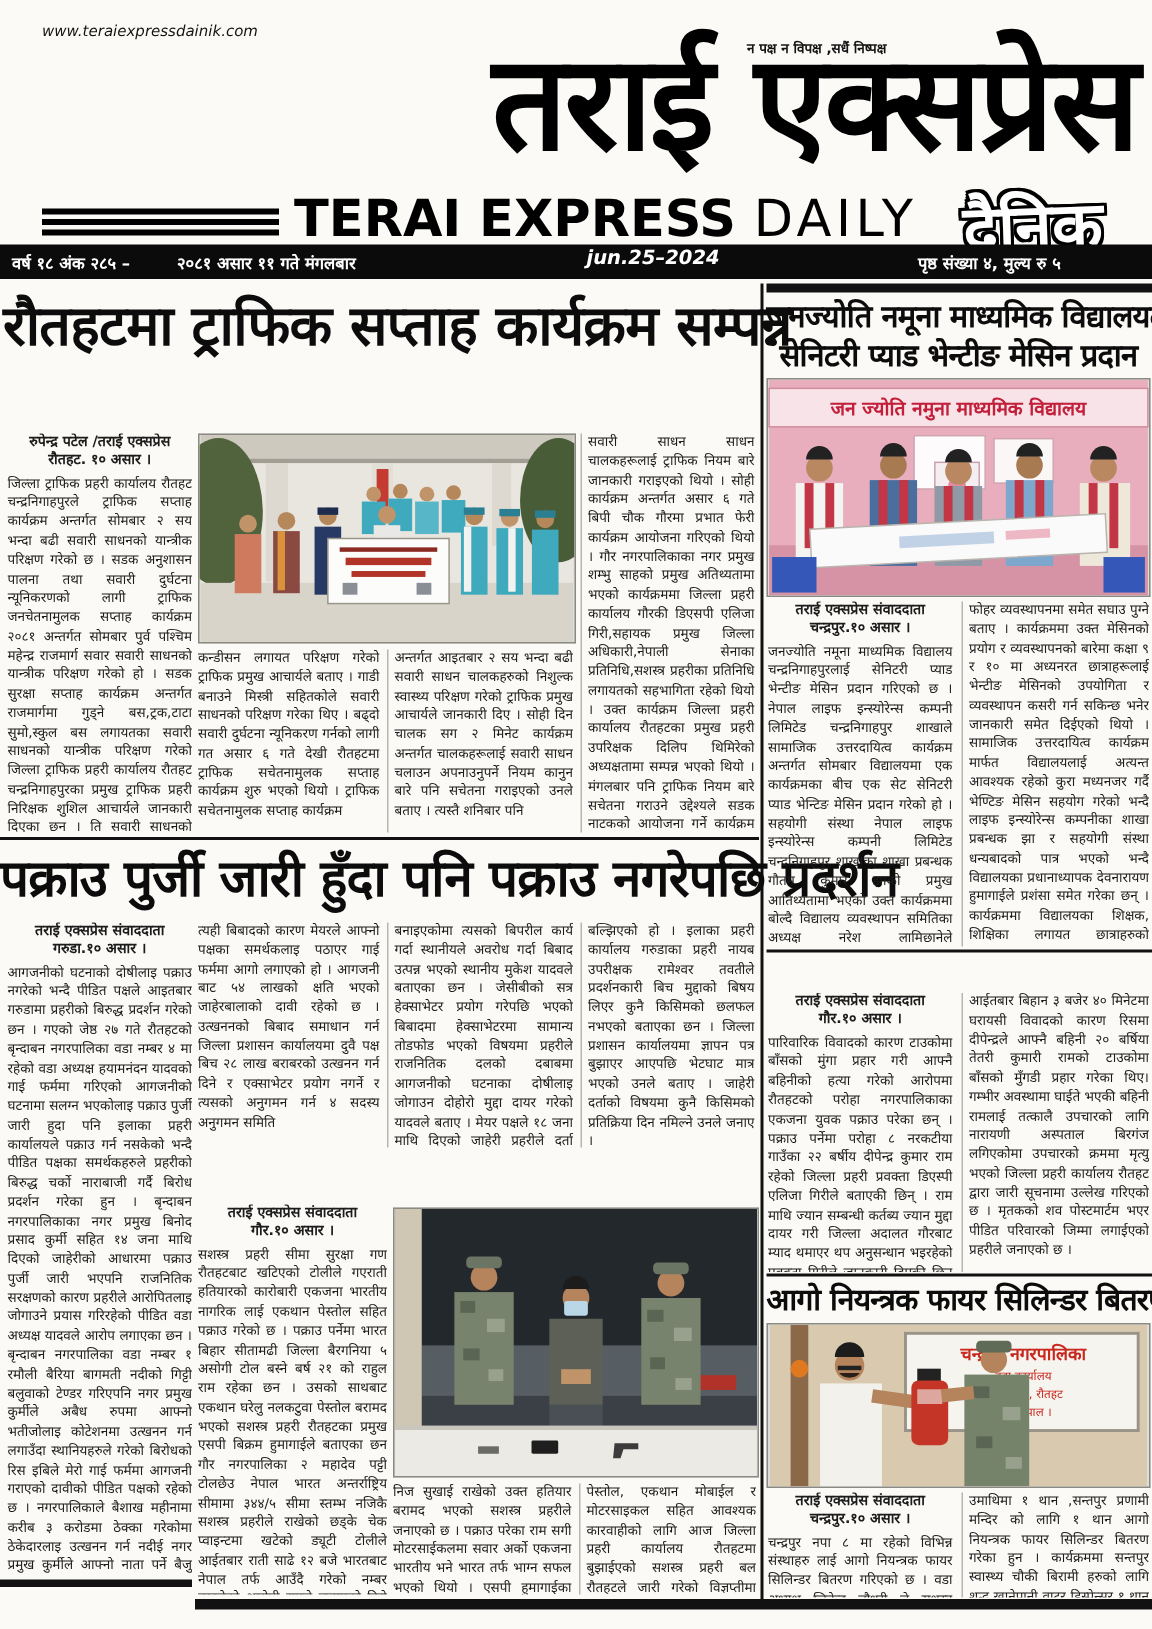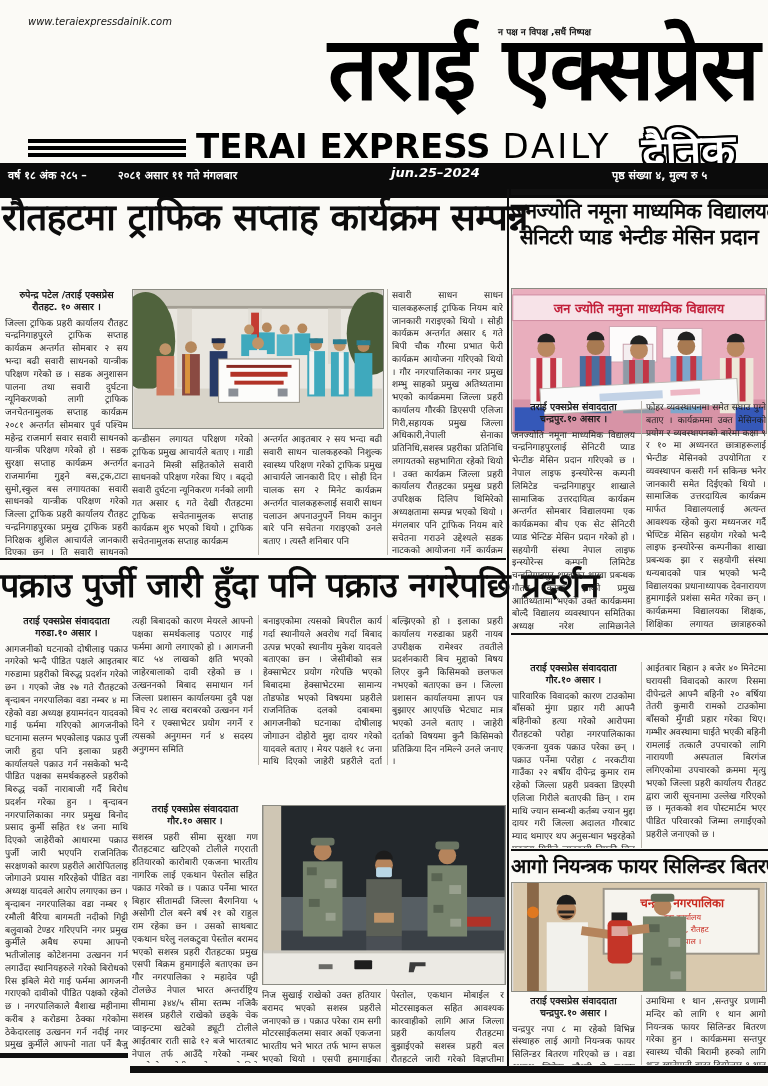--- a/index.html
+++ b/index.html
@@ -15,21 +15,21 @@
   .photo{position:absolute;overflow:hidden;border:1px solid #8a8a82;background:#ddd;}
   .photo svg{display:block;width:100%;height:100%;}
   .masthead-np{position:absolute;left:18px;top:16px;width:740px;text-align:right;
                font-size:88px;font-weight:bold;line-height:1.2;letter-spacing:-2px;color:#000;}
   .masthead-en{position:absolute;left:196px;top:126px;font-size:34px;font-weight:bold;color:#000;letter-spacing:0px;white-space:nowrap;}
   .masthead-en .daily{font-weight:normal;letter-spacing:3px;}
   .dainik{position:absolute;left:616px;top:120px;width:145px;text-align:center;font-size:44px;font-weight:bold;
           color:#fff;transform:rotate(-2deg);
           text-shadow:-2px -2px 0 #000,2px -2px 0 #000,-2px 2px 0 #000,2px 2px 0 #000,0 -2px 0 #000,0 2px 0 #000,-2px 0 0 #000,2px 0 0 #000;}
   .mast-lines div{height:4px;background:#000;margin-bottom:3px;}
-  .datebar{position:absolute;left:0;top:163px;width:768px;height:35px;background:#0b0b0b;color:#fff;}
+  .datebar{position:absolute;left:0;top:163px;width:768px;height:23px;background:#0b0b0b;color:#fff;}
   .datebar span{position:absolute;top:4px;font-size:11px;font-weight:bold;white-space:nowrap;}
   .datebar .en{font-style:italic;font-size:13px;font-weight:bold;top:2px;}
 </style>
 </head>
 <body>
 
 <div class="page">
 
   <div class="abs nw" style="left:28px;top:16px;font-size:10px;font-style:italic;">www.teraiexpressdainik.com</div>
   <div class="abs nw" style="left:498px;top:25px;font-size:9px;font-weight:bold;text-align:center;">न पक्ष न विपक्ष ,सधैं निष्पक्ष</div>
@@ -212,21 +212,21 @@
 
   <div class="rule" style="left:130px;top:1066px;width:638px;height:7px;"></div>
 
   <div class="rule" style="left:511px;top:189px;width:257px;height:6px;"></div>
 
   <div class="headline" style="left:511px;top:199px;width:256px;font-size:20.5px;line-height:1.25;">
     <div class="nw">जनज्योति नमूना माध्यमिक विद्यालयलाई</div>
     <div class="nw">सेनिटरी प्याड भेन्टीङ मेसिन प्रदान</div>
   </div>
 
-  <div class="photo" style="left:511px;top:252px;width:256px;height:146px;margin-top:36px;">
+  <div class="photo" style="left:511px;top:252px;width:256px;height:146px;">
     <svg viewBox="0 0 256 146">
       <rect width="256" height="146" fill="#e9aebd"></rect>
       <rect y="112" width="256" height="34" fill="#d793a6"></rect>
       <rect x="98" y="38" width="48" height="36" fill="#fdfbfb" stroke="#d0a5b2"></rect>
       <rect x="152" y="40" width="40" height="30" fill="#fbf7f7" stroke="#d0a5b2"></rect>
       <rect x="0" y="6" width="256" height="26" fill="#f7e3e8" stroke="#cf8ba0"></rect>
       <text x="128" y="24" text-anchor="middle" font-size="13" font-weight="bold" fill="#c2203a">जन ज्योति नमुना माध्यमिक विद्यालय</text>
       <rect x="112" y="56" width="30" height="46" fill="#f4eef0" stroke="#c8a0ac"></rect>
       <circle cx="127" cy="72" r="6" fill="#e48aa0"></circle>
       <g>

